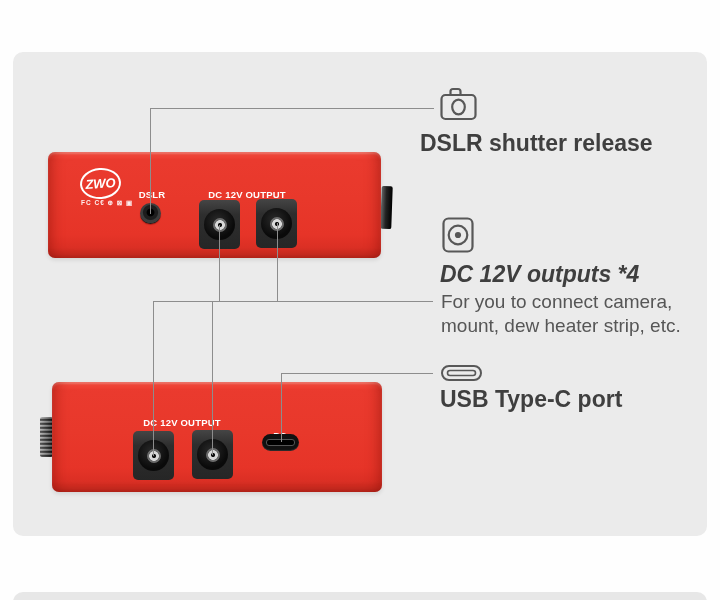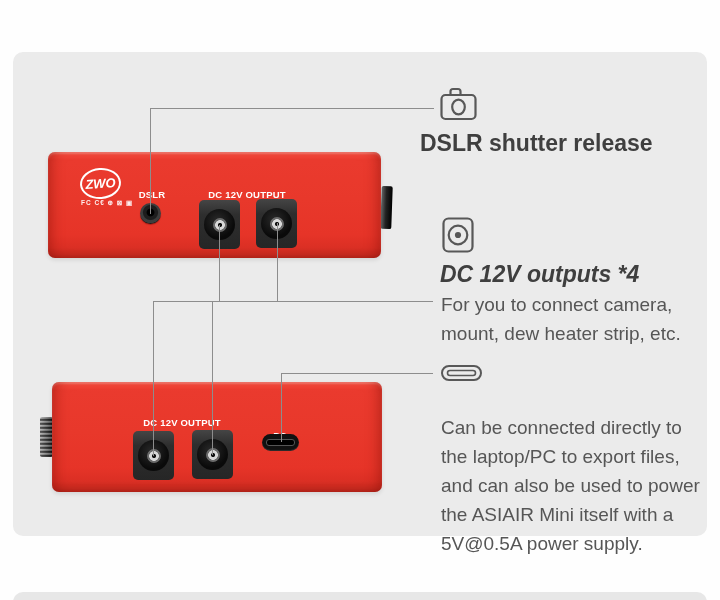--- a/index.html
+++ b/index.html
@@ -51,21 +51,21 @@
   .usbc-port{width:37px;height:17px;border-radius:8.5px;background:#111;z-index:3;
     box-shadow:inset 0 -1px 1px rgba(255,255,255,.12);}
   .usbc-port::after{content:"";position:absolute;left:4px;top:5px;width:27px;height:5px;border-radius:3px;
     background:#000;border:1.5px solid #555;}
 
   
   .line{background:#8d8d8d;z-index:4;}
 
   
   .anno-title{color:#3f3f3f;font-size:23px;font-weight:bold;white-space:nowrap;z-index:3;}
-  .anno-body{color:#565656;font-size:19px;line-height:29px;white-space:pre-line;z-index:3;}
+  .anno-body{color:#565656;font-size:19px;line-height:24px;white-space:pre-line;z-index:3;}
   .icon{z-index:3;}
   .icon svg{display:block;}
 </style>
 </head>
 <body>
 
 <div id="stage">
 
   <div id="panel" class="abs"></div>
   <div id="next-panel" class="abs"></div>
@@ -121,19 +121,15 @@
   <div class="abs anno-title" style="left:440px;top:261px;font-style:italic;">DC 12V outputs *4</div>
   <div class="abs anno-body" style="left:441px;top:290px;">For you to connect camera,
 mount, dew heater strip, etc.</div>
 
   <div class="abs icon" style="left:441px;top:365px;">
     <svg width="41" height="16" viewBox="0 0 41 16" fill="none" stroke="#585858">
       <rect x="1" y="1" width="39" height="14" rx="7" stroke-width="2"></rect>
       <rect x="6.5" y="5.5" width="28" height="5" rx="2.5" stroke-width="1.6"></rect>
     </svg>
   </div>
-  <div class="abs anno-body" style="left:441px;top:413px;">Can be connected directly to
-the laptop/PC to export files,
-and can also be used to power
-the ASIAIR Mini itself with a
-5V@0.5A power supply.</div>
+  <div class="abs anno-title" style="left:440px;top:386px;">USB Type-C port</div>
 
 </div>
 
 </body></html>

